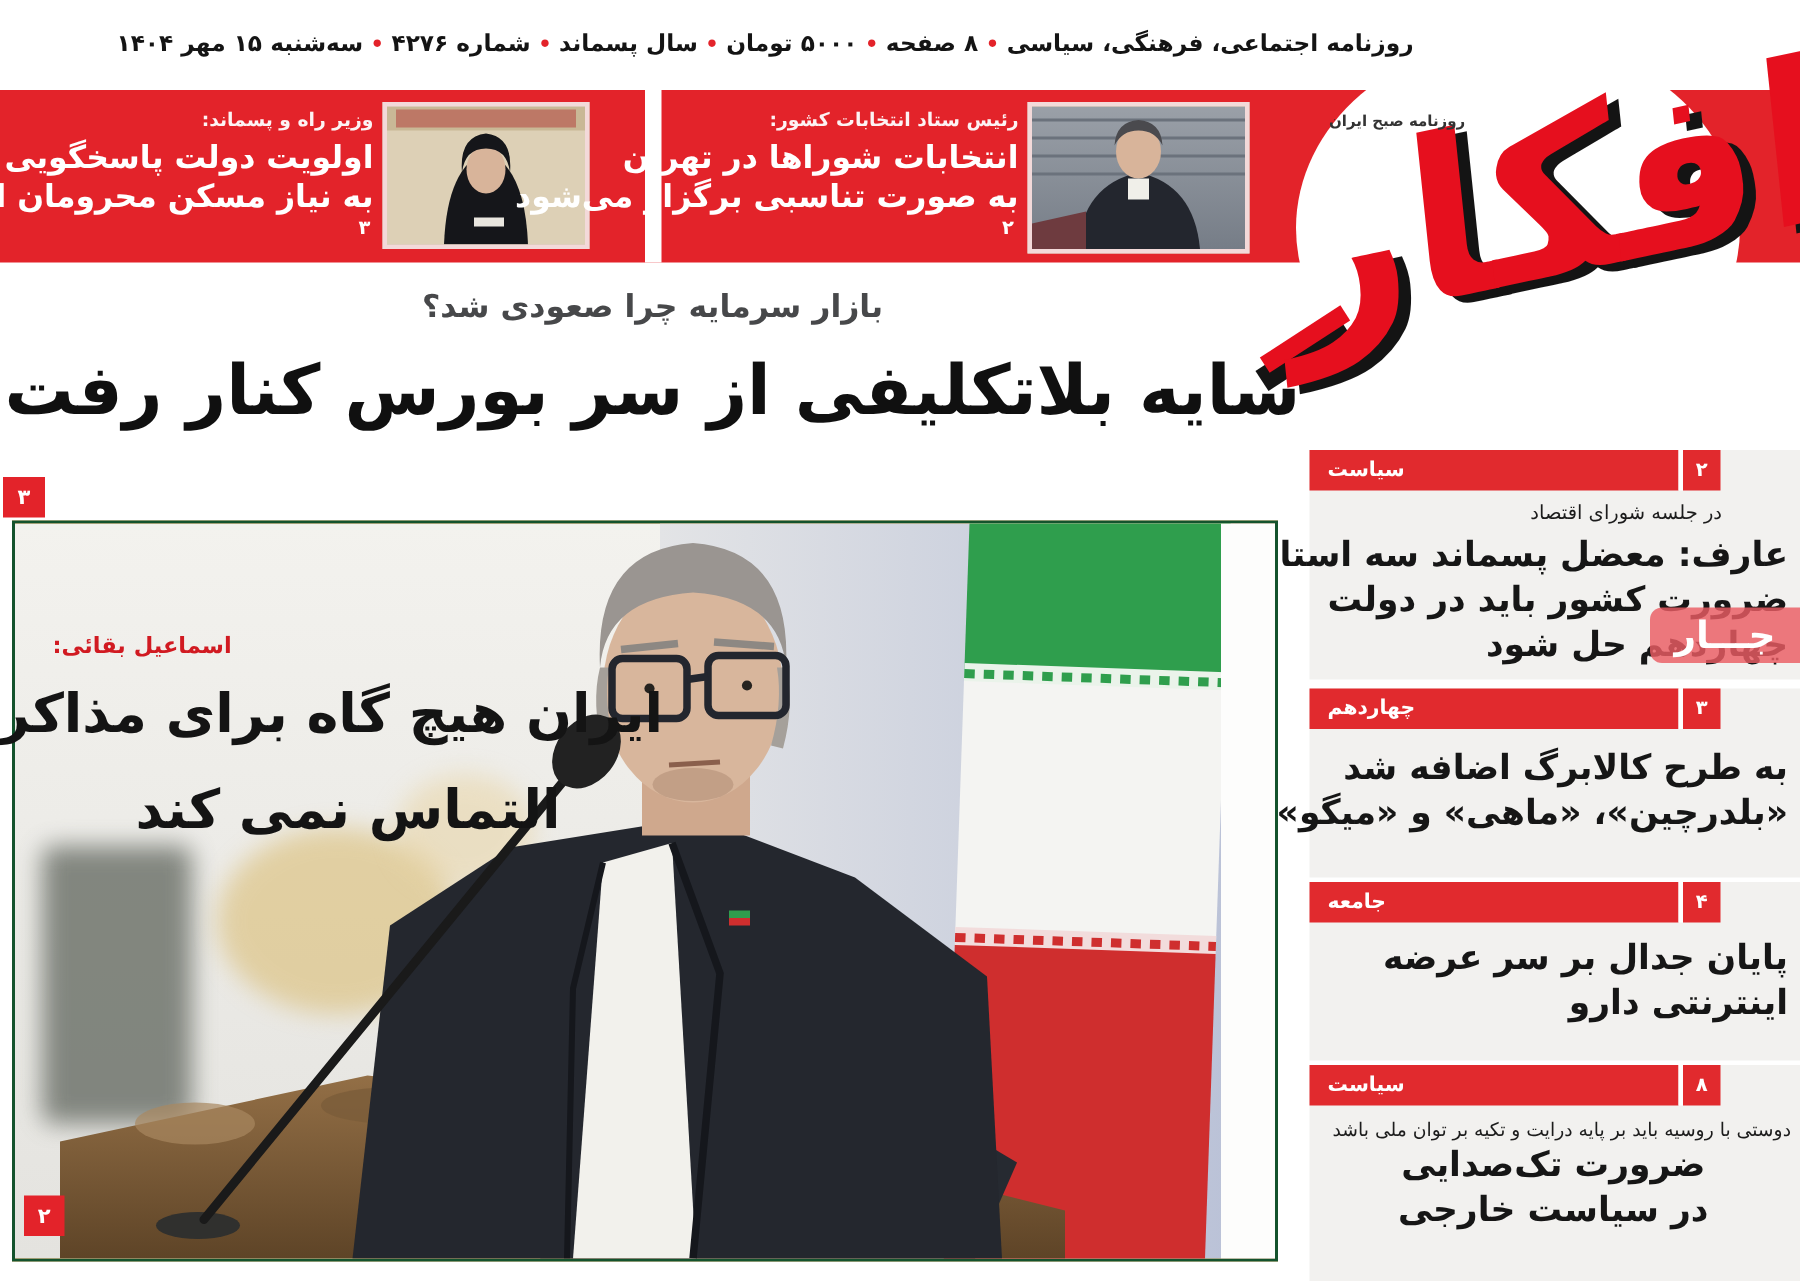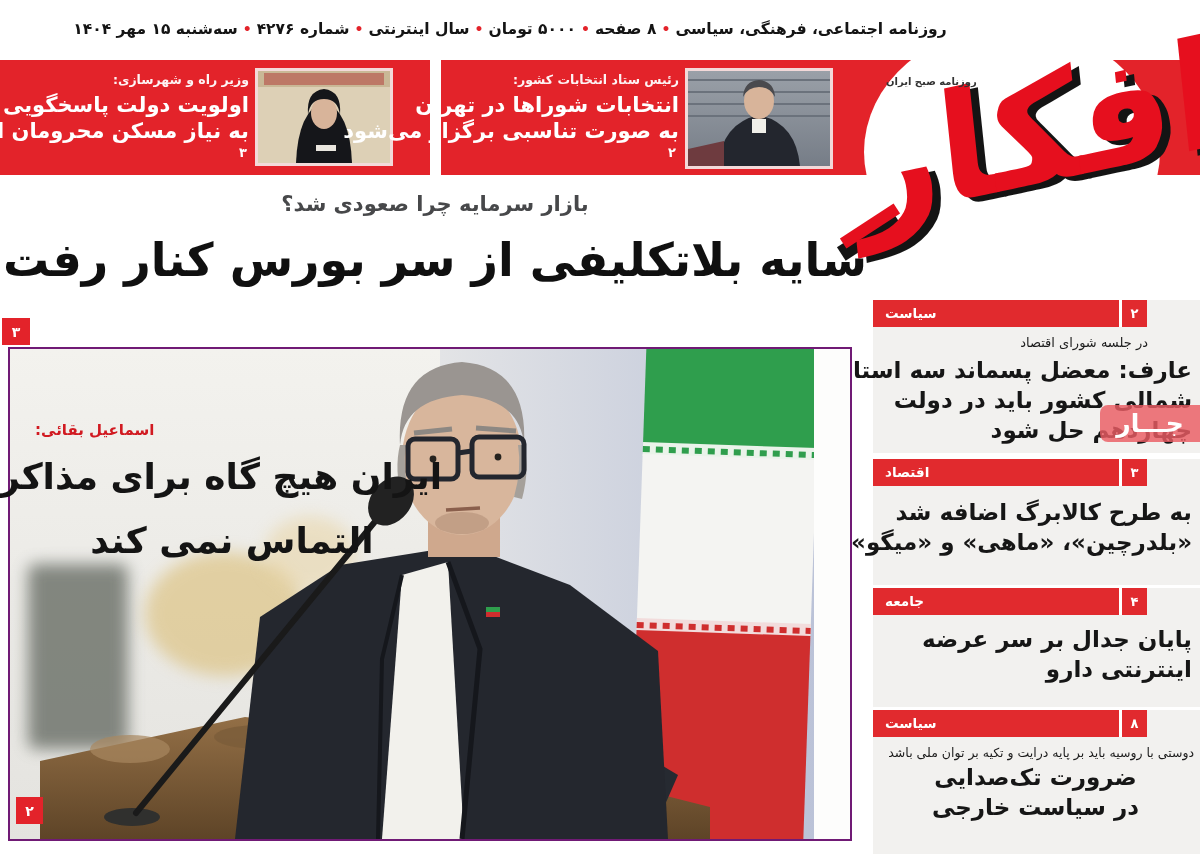--- a/index.html
+++ b/index.html
@@ -49,21 +49,21 @@
   .lead-kicker{position:absolute;top:192px;left:0;width:870px;text-align:center;
     font-size:21px;font-weight:bold;color:#47484a;direction:rtl;z-index:4;}
   .lead-headline{position:absolute;top:222px;left:0;width:870px;text-align:center;
     font-size:46px;font-weight:900;color:#101010;direction:rtl;white-space:nowrap;z-index:4;
     letter-spacing:-1px;margin-top:11px;}
   .chip{background:#e3232a;color:#fff;font-size:14px;font-weight:bold;
     width:28px;height:27px;display:flex;align-items:center;justify-content:center;}
   .lead-chip{position:absolute;top:318px;left:2px;z-index:4;}
   
   .photo-box{position:absolute;top:347px;left:8px;width:840px;height:490px;
-    border:2px solid #701a75;background:#fdba74;z-index:1;}
+    border:2px solid #14532d;background:#fdba74;z-index:1;}
   .photo-box svg{position:absolute;top:0;left:0;}
   .photo-kicker{position:absolute;left:25px;top:72px;width:400px;text-align:left;
     font-size:15px;font-weight:bold;color:#d11a21;direction:rtl;}
   .photo-lines{position:absolute;left:12px;top:96px;width:420px;text-align:center;direction:rtl;}
   .photo-line{font-size:36px;font-weight:900;color:#141414;line-height:64px;white-space:nowrap;}
   .photo-chip{position:absolute;left:6px;top:448px;width:27px;height:27px;}
   
   .side-item{position:absolute;left:873px;width:327px;background:#f2f1ef;}
   .side-item.i0{top:300px;height:153px;}
   .side-item.i1{top:459px;height:126px;}
@@ -92,31 +92,31 @@
 </style>
 </head>
 <body>
 
 <div class="page">
 
   <div class="infoline">
     <span class="seg">روزنامه اجتماعی، فرهنگی، سیاسی</span>
     <span class="seg">۸ صفحه</span>
     <span class="seg">۵۰۰۰ تومان</span>
-    <span class="seg">سال اینترنتی</span>
+    <span class="seg">سال پسماند</span>
     <span class="seg">شماره ۴۲۷۶</span>
     <span class="seg">سه‌شنبه ۱۵ مهر ۱۴۰۴</span>
   </div>
 
   <div class="band"></div>
   <div class="band-gap"></div>
 
   <div class="band-story left">
     <div class="band-text">
-      <div class="band-kicker">وزیر راه و شهرسازی:</div>
+      <div class="band-kicker">وزیر راه و پسماند:</div>
       <div class="band-line">اولویت دولت پاسخگویی</div>
       <div class="band-line">به نیاز مسکن محرومان است</div>
     </div>
     <div class="band-photo">
       <svg width="132" height="92" viewBox="0 0 132 92">
         <rect width="132" height="92" fill="#ddd0b6"></rect>
         <rect width="132" height="16" fill="#c9b896"></rect>
         <rect x="6" y="2" width="120" height="12" fill="#b3443f" opacity=".55"></rect>
         <path d="M38,92 Q40,40 66,30 Q92,40 94,92 Z" fill="#15161a"></path>
         <ellipse cx="66" cy="42" rx="13" ry="16" fill="#d8b49a"></ellipse>
@@ -248,28 +248,28 @@
 
   <div class="side-item i0">
     <div class="side-bar">
       <div class="side-sec">سیاست</div>
       <div class="side-bargap"></div>
       <div class="side-barnum">۲</div>
     </div>
     <div class="side-kicker">در جلسه شورای اقتصاد</div>
     <div class="side-lines">
       <div class="side-line">عارف: معضل پسماند سه استان</div>
-      <div class="side-line">شمالی کشور باید در دولت</div>
+      <div class="side-line">ضرورت کشور باید در دولت</div>
       <div class="side-line">چهاردهم حل شود</div>
     </div>
   </div>
 
   <div class="side-item i1">
     <div class="side-bar">
-      <div class="side-sec">اقتصاد</div>
+      <div class="side-sec">چهاردهم</div>
       <div class="side-bargap"></div>
       <div class="side-barnum">۳</div>
     </div>
     <div class="side-lines">
       <div class="side-line">به طرح کالابرگ اضافه شد</div>
       <div class="side-line">«بلدرچین»، «ماهی» و «میگو»</div>
     </div>
   </div>
 
   <div class="side-item i2">

